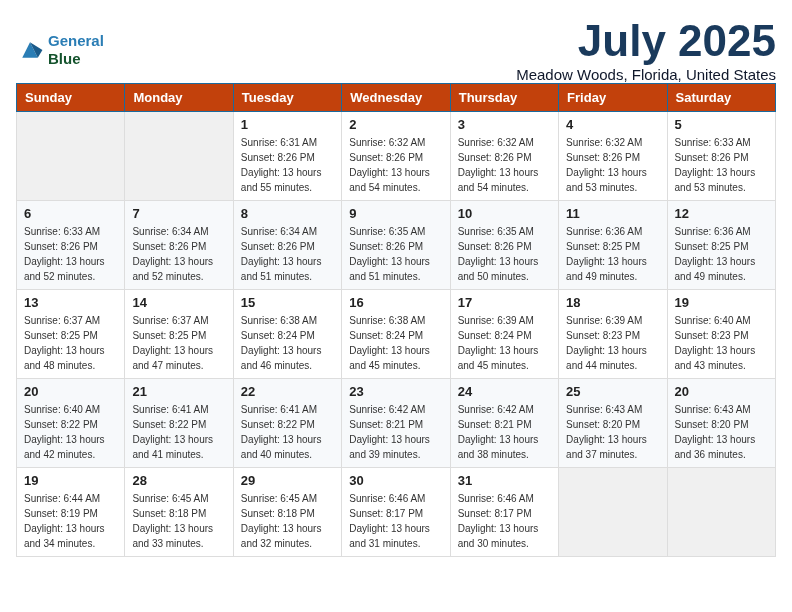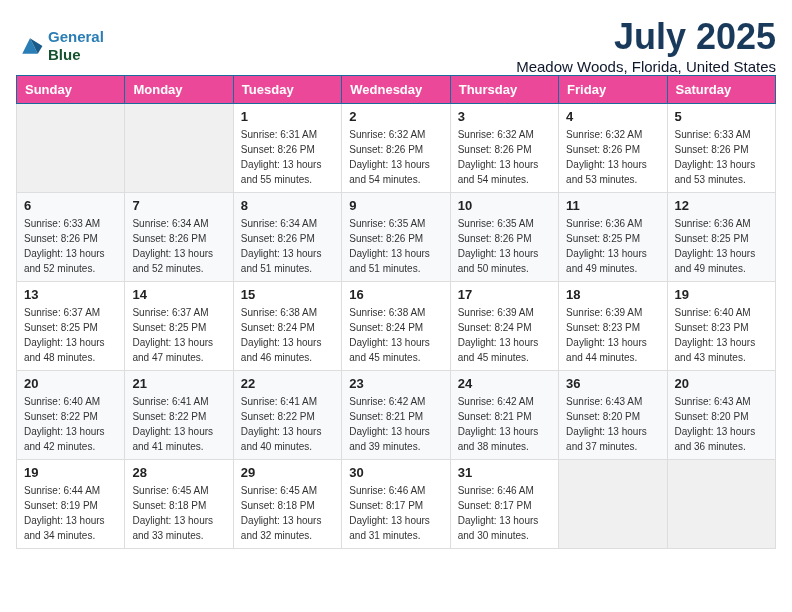--- a/index.html
+++ b/index.html
@@ -30,35 +30,35 @@
       color: #2a7db5;
     }
     .logo-icon {
       width: 28px;
       height: 28px;
     }
     .title-block {
       text-align: right;
     }
     .main-title {
-      font-size: 36px;
+      font-size: 44px;
       font-weight: bold;
       color: #1a3a5c;
     }
     .subtitle {
       font-size: 15px;
       color: #0f172a;
     }
     .calendar {
       width: 100%;
       border-collapse: collapse;
       border: 1px solid #ccc;
     }
     .calendar th {
-      background: #ec4899;
+      background: #c2410c;
       color: #fff;
       font-size: 13px;
       font-weight: bold;
       padding: 6px 8px;
       text-align: left;
       border: 1px solid #1a6a9e;
     }
     .calendar td {
       vertical-align: top;
       padding: 5px 7px;
@@ -219,21 +219,21 @@
         </td>
         <td>
           <div class="day-number">23</div>
           <div class="day-info">Sunrise: 6:42 AM<br>Sunset: 8:21 PM<br>Daylight: 13 hours and 39 minutes.</div>
         </td>
         <td>
           <div class="day-number">24</div>
           <div class="day-info">Sunrise: 6:42 AM<br>Sunset: 8:21 PM<br>Daylight: 13 hours and 38 minutes.</div>
         </td>
         <td>
-          <div class="day-number">36</div>
+          <div class="day-number">25</div>
           <div class="day-info">Sunrise: 6:43 AM<br>Sunset: 8:20 PM<br>Daylight: 13 hours and 37 minutes.</div>
         </td>
         <td>
           <div class="day-number">20</div>
           <div class="day-info">Sunrise: 6:43 AM<br>Sunset: 8:20 PM<br>Daylight: 13 hours and 36 minutes.</div>
         </td>
       </tr>
       <tr>
         <td>
           <div class="day-number">19</div>

